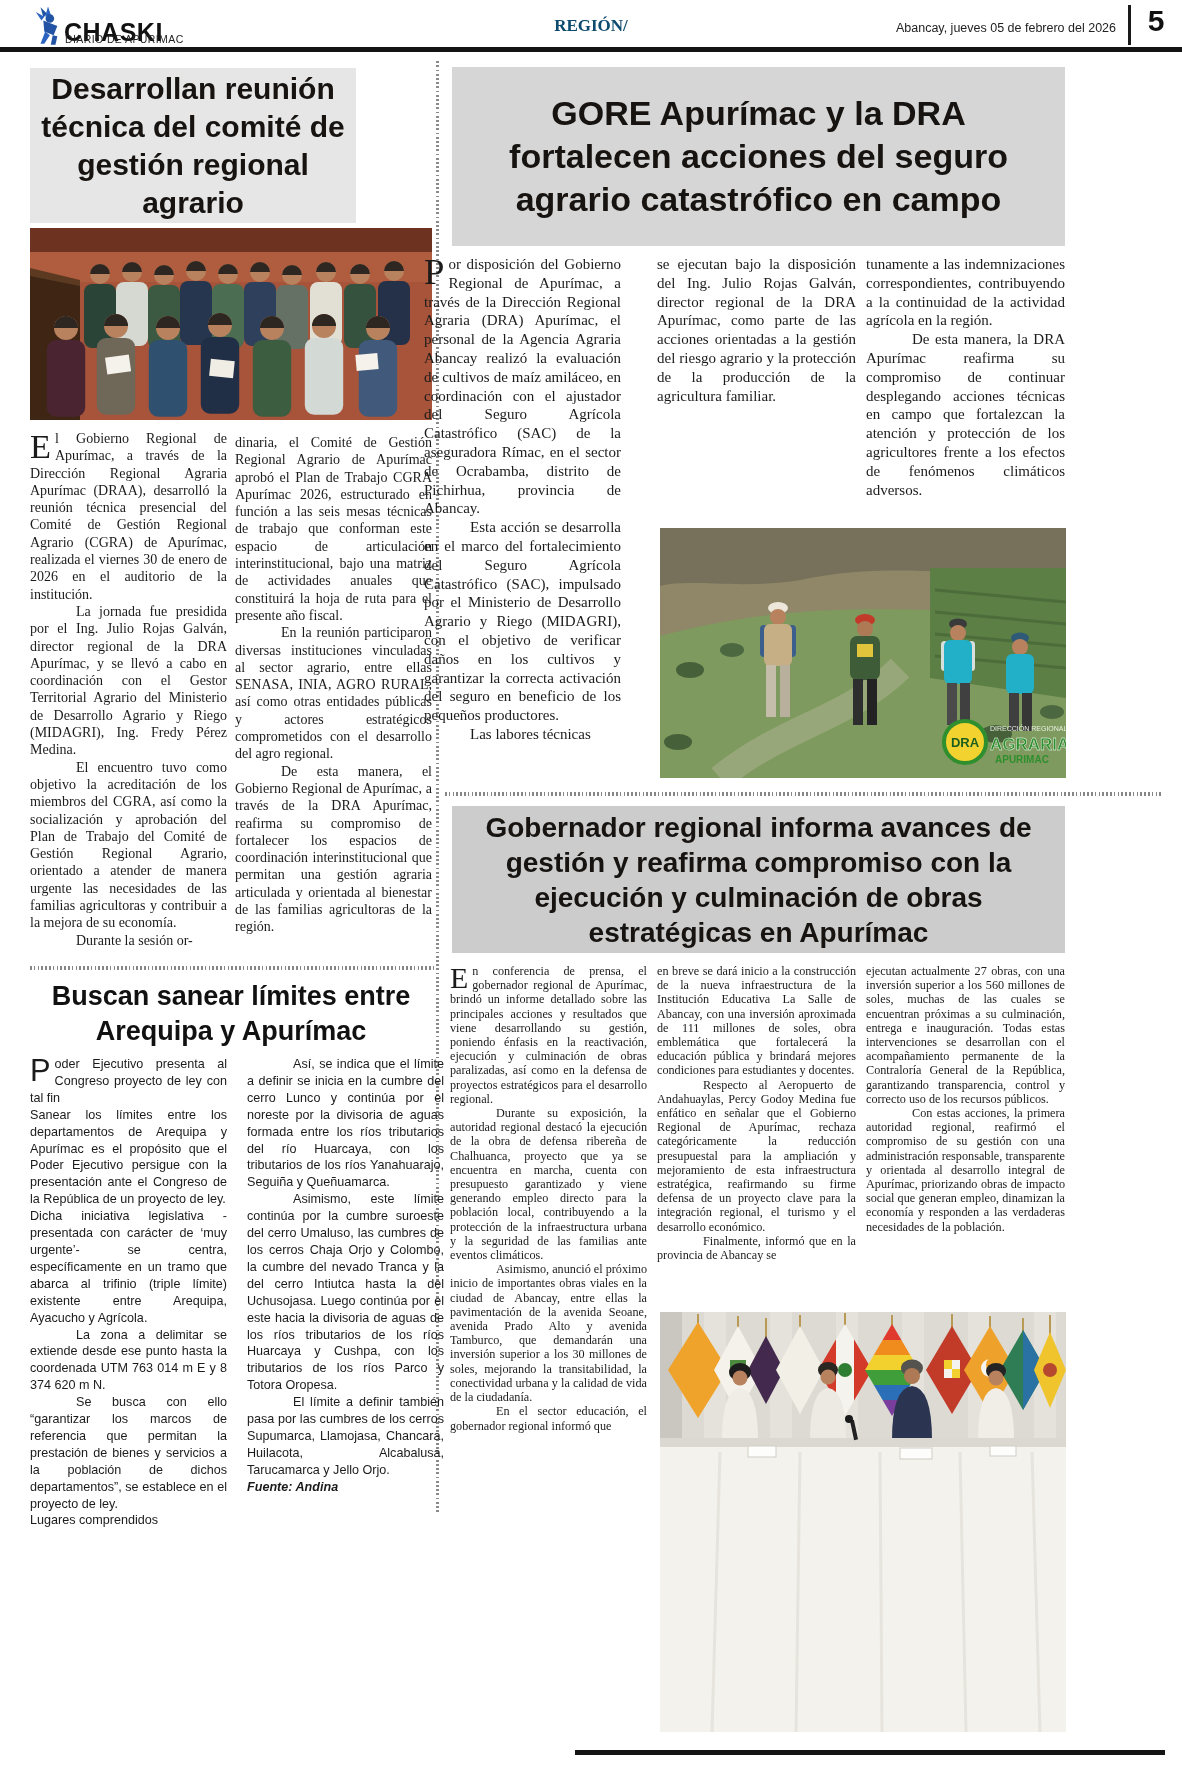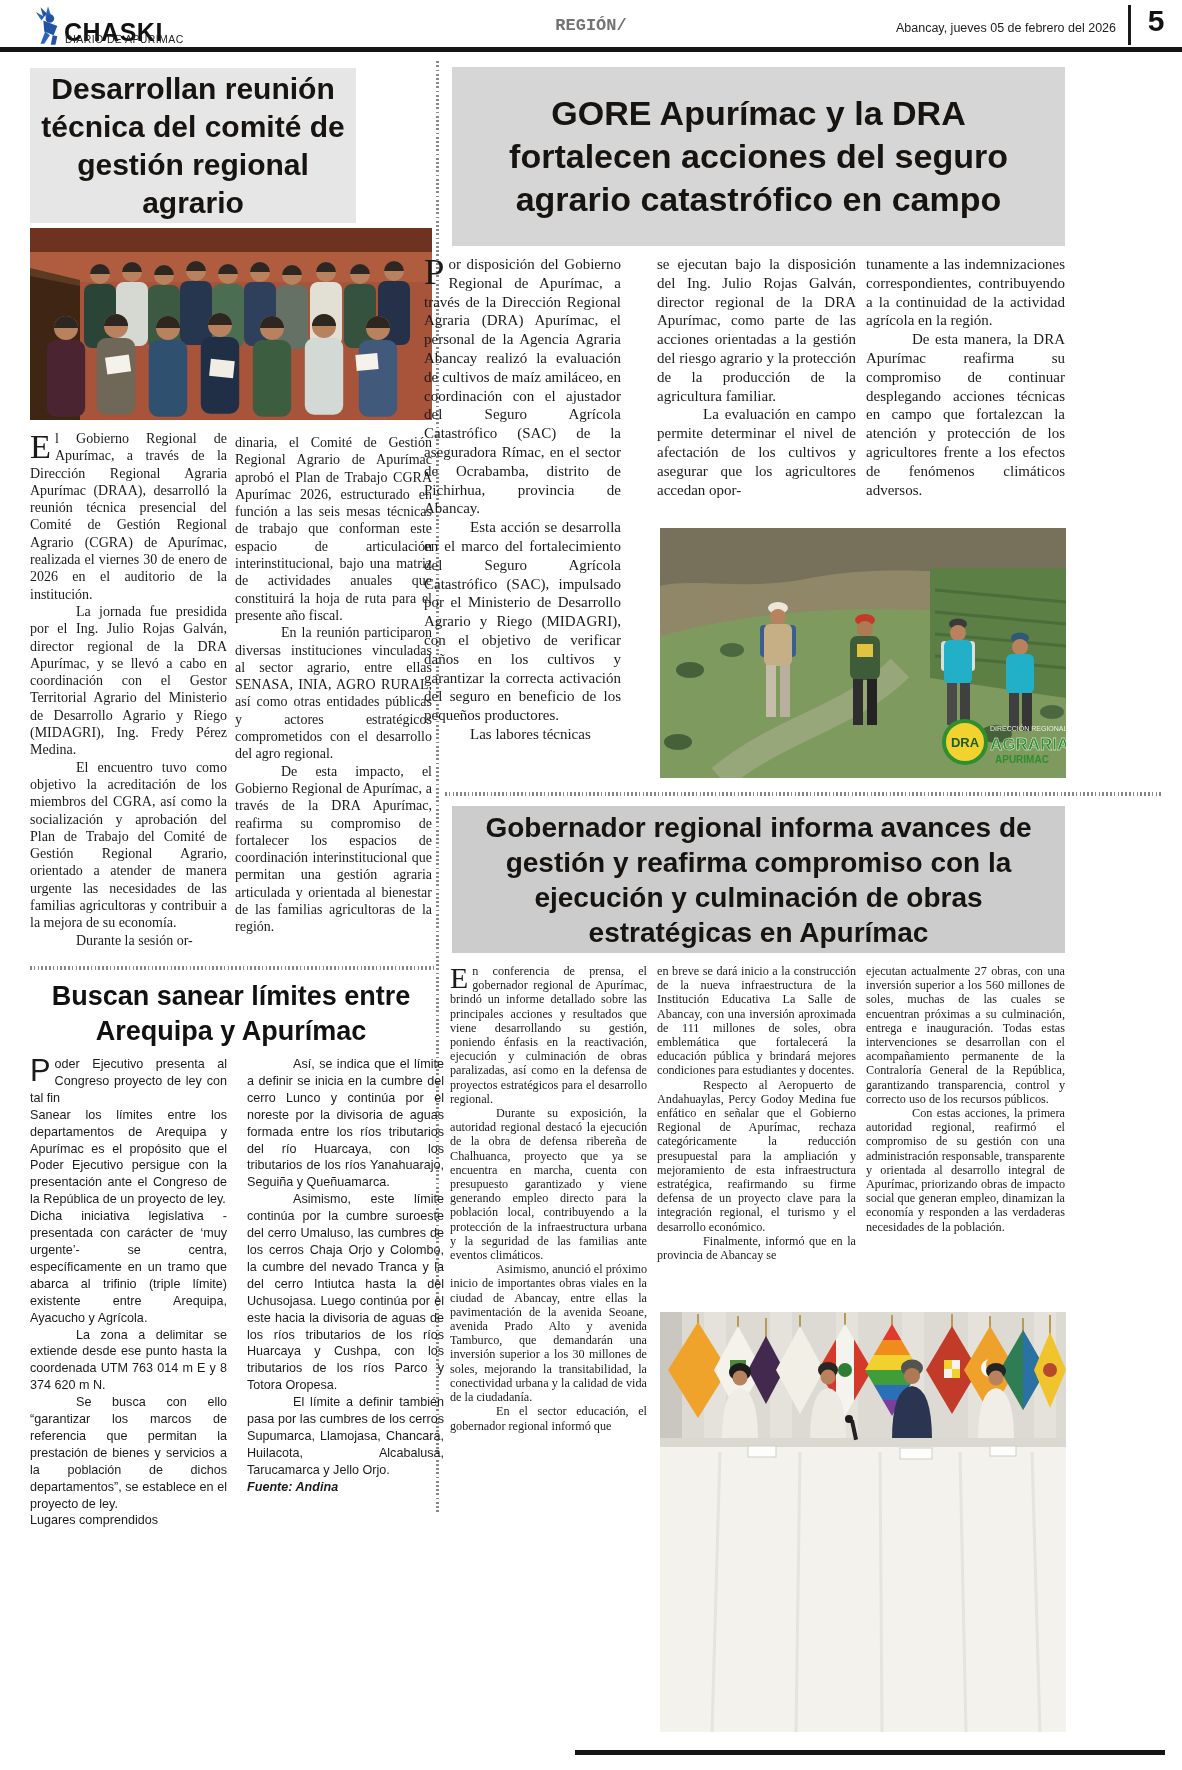--- a/index.html
+++ b/index.html
@@ -14,22 +14,22 @@
   .a1{font-size:14px;line-height:17.3px;}
   .a3{font-size:15px;line-height:18.8px;}
   .a4{font-size:12.2px;line-height:14.2px;}
   .sans{font-family:"Liberation Sans",sans-serif;}
   .a2{font-size:12.6px;line-height:16.9px;}
   
   #brand{left:64px;top:18px;font-family:"Liberation Sans",sans-serif;font-weight:bold;
          font-size:25px;letter-spacing:.5px;color:#111;}
   #brandsub{left:65px;top:33px;font-family:"Liberation Sans",sans-serif;font-size:10.5px;
             letter-spacing:.4px;color:#222;}
-  #section{left:0;top:16px;width:1182px;text-align:center;font-family:Liberation Mono, monospace;
-           font-weight:bold;font-size:17px;color:#737373;}
+  #section{left:0;top:16px;width:1182px;text-align:center;font-family:Liberation Serif, serif;
+           font-weight:bold;font-size:17px;color:#0c4a6e;}
   #hdate{left:820px;top:21px;width:296px;text-align:right;font-family:"Liberation Sans",sans-serif;
          font-size:12.5px;color:#222;}
   #hbar{left:1128px;top:5px;width:3px;height:40px;background:#1a1a1a;}
   #pagenum{left:1136px;top:4px;width:40px;text-align:center;font-family:"Liberation Sans",sans-serif;
            font-weight:bold;font-size:30px;color:#111;}
   #headrule{left:0;top:47px;width:1182px;height:5px;background:#141414;}
   #logoicon{left:34px;top:6px;width:28px;height:40px;}
   
   .hsep{height:4px;background:repeating-linear-gradient(90deg,#868686 0 1.6px,transparent 1.6px 3.8px);}
   #hsep1{left:30px;top:966px;width:404px;}
@@ -166,21 +166,21 @@
 
   <div class="abs jcol a1" id="a1c1">
     <p class="dc">El Gobierno Regional de Apurímac, a través de la Dirección Regional Agraria Apurímac (DRAA), desarrolló la reunión técnica presencial del Comité de Gestión Regional Agrario (CGRA) de Apurímac, realizada el viernes 30 de enero de 2026 en el auditorio de la institución.</p>
     <p class="ind">La jornada fue presidida por el Ing. Julio Rojas Galván, director regional de la DRA Apurímac, y se llevó a cabo en coordinación con el Gestor Territorial Agrario del Ministerio de Desarrollo Agrario y Riego (MIDAGRI), Ing. Fredy Pérez Medina.</p>
     <p class="ind">El encuentro tuvo como objetivo la acreditación de los miembros del CGRA, así como la socialización y aprobación del Plan de Trabajo del Comité de Gestión Regional Agrario, orientado a atender de manera urgente las necesidades de las familias agricultoras y contribuir a la mejora de su economía.</p>
     <p class="ind">Durante la sesión or-</p>
   </div>
   <div class="abs jcol a1" id="a1c2">
     <p>dinaria, el Comité de Gestión Regional Agrario de Apurímac aprobó el Plan de Trabajo CGRA Apurímac 2026, estructurado en función a las seis mesas técnicas de trabajo que conforman este espacio de articulación interinstitucional, bajo una matriz de actividades anuales que constituirá la hoja de ruta para el presente año fiscal.</p>
     <p class="ind">En la reunión participaron diversas instituciones vinculadas al sector agrario, entre ellas SENASA, INIA, AGRO RURAL, así como otras entidades públicas y actores estratégicos comprometidos con el desarrollo del agro regional.</p>
-    <p class="ind">De esta impacto, el Gobierno Regional de Apurímac, a través de la DRA Apurímac, reafirma su compromiso de fortalecer los espacios de coordinación interinstitucional que permitan una gestión agraria articulada y orientada al bienestar de las familias agricultoras de la región.</p>
+    <p class="ind">De esta manera, el Gobierno Regional de Apurímac, a través de la DRA Apurímac, reafirma su compromiso de fortalecer los espacios de coordinación interinstitucional que permitan una gestión agraria articulada y orientada al bienestar de las familias agricultoras de la región.</p>
   </div>
 
   <div class="abs tbox" id="title2">Buscan sanear límites entre Arequipa y Apurímac</div>
   <div class="abs jcol sans a2" id="a2c1">
     <p class="dc">Poder Ejecutivo presenta al Congreso proyecto de ley con tal fin</p>
     <p>Sanear los límites entre los departamentos de Arequipa y Apurímac es el propósito que el Poder Ejecutivo persigue con la presentación ante el Congreso de la República de un proyecto de ley.</p>
     <p>Dicha iniciativa legislativa -presentada con carácter de ‘muy urgente’- se centra, específicamente en un tramo que abarca al trifinio (triple límite) existente entre Arequipa, Ayacucho y Agrícola.</p>
     <p class="ind">La zona a delimitar se extiende desde ese punto hasta la coordenada UTM 763 014 m E y 8 374 620 m N.</p>
     <p class="ind">Se busca con ello “garantizar los marcos de referencia que permitan la prestación de bienes y servicios a la población de dichos departamentos”, se establece en el proyecto de ley.</p>
     <p>Lugares comprendidos</p>
@@ -194,21 +194,20 @@
 
   <div class="abs tbox" id="title3">GORE Apurímac y la DRA fortalecen acciones del seguro agrario catastrófico en campo</div>
 
   <div class="abs jcol a3" id="a3c1">
     <p class="dc">Por disposición del Gobierno Regional de Apurímac, a través de la Dirección Regional Agraria (DRA) Apurímac, el personal de la Agencia Agraria Abancay realizó la evaluación de cultivos de maíz amiláceo, en coordinación con el ajustador del Seguro Agrícola Catastrófico (SAC) de la aseguradora Rímac, en el sector de Ocrabamba, distrito de Pichirhua, provincia de Abancay.</p>
     <p class="ind">Esta acción se desarrolla en el marco del fortalecimiento del Seguro Agrícola Catastrófico (SAC), impulsado por el Ministerio de Desarrollo Agrario y Riego (MIDAGRI), con el objetivo de verificar daños en los cultivos y garantizar la correcta activación del seguro en beneficio de los pequeños productores.</p>
     <p class="ind">Las labores técnicas</p>
   </div>
   <div class="abs jcol a3" id="a3c2">
     <p>se ejecutan bajo la disposición del Ing. Julio Rojas Galván, director regional de la DRA Apurímac, como parte de las acciones orientadas a la gestión del riesgo agrario y la protección de la producción de la agricultura familiar.</p>
-    <p class="ind">La evaluación en campo permite determinar el nivel de afectación de los cultivos y asegurar que los agricultores accedan opor-</p>
   </div>
   <div class="abs jcol a3" id="a3c3">
     <p>tunamente a las indemnizaciones correspondientes, contribuyendo a la continuidad de la actividad agrícola en la región.</p>
     <p class="ind">De esta manera, la DRA Apurímac reafirma su compromiso de continuar desplegando acciones técnicas en campo que fortalezcan la atención y protección de los agricultores frente a los efectos de fenómenos climáticos adversos.</p>
   </div>
 
   <div class="abs" id="photo2">
     <svg width="406" height="250" viewBox="0 0 406 250">
       <rect width="406" height="250" fill="#7e9a5e"></rect>
       <path d="M0 0 H406 V78 C300 95 180 60 0 108 Z" fill="#8f8768"></path>

